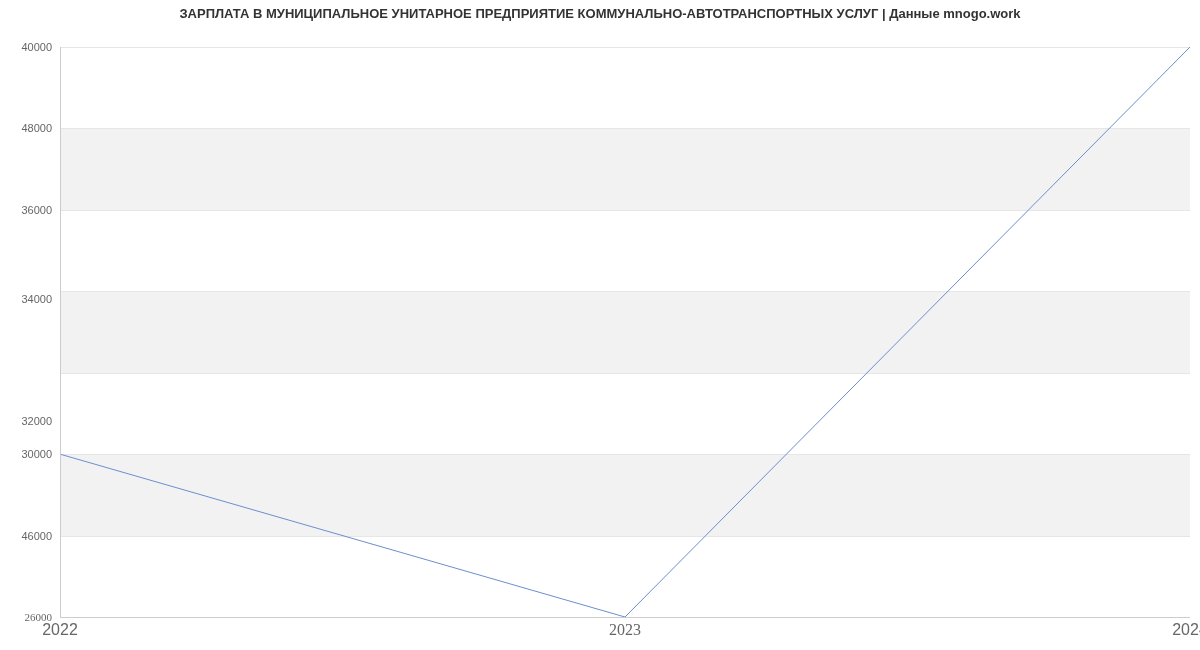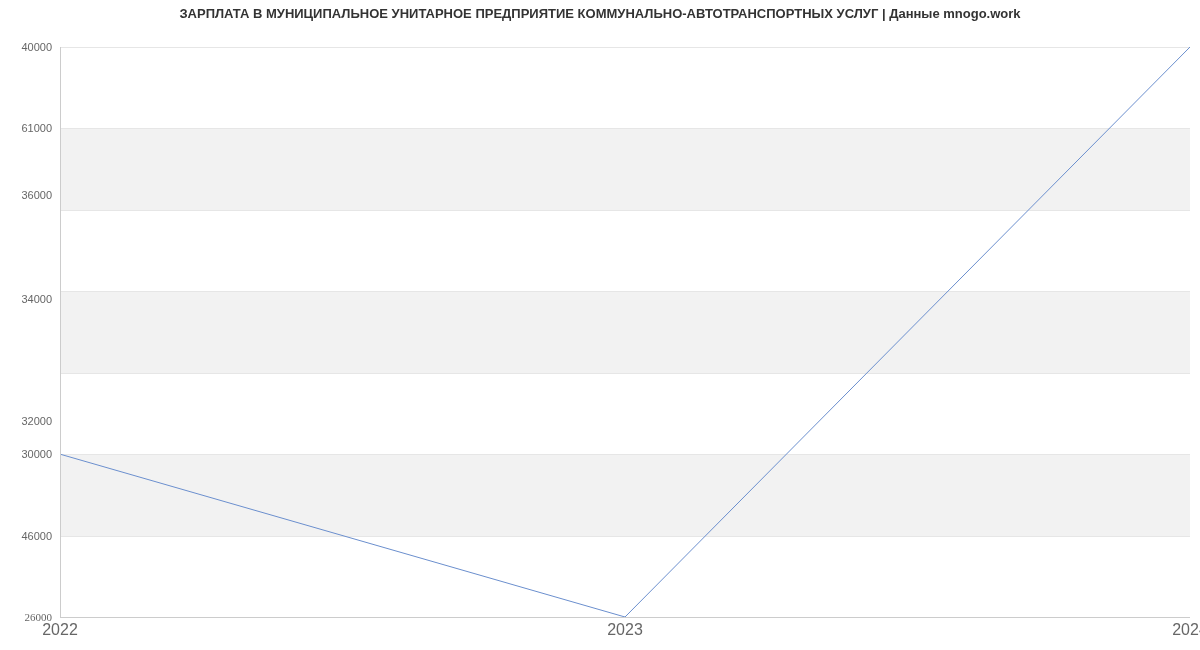--- a/index.html
+++ b/index.html
@@ -105,22 +105,22 @@
     <div class="axis-line" id="x-axis-line" style="left: 0px; top: 570px; width: 1130px; height: 1px;"></div>
     <div class="axis-line" id="y-axis-line" style="left: 0px; top: 0px; width: 1px; height: 570px;"></div>
   </div>
 
   <div id="y-tick-labels">
       <div class="y-tick-label" style="top: 617px; font-family: Liberation Serif, serif;">26000</div>
       <div class="y-tick-label" style="top: 535.571px;">46000</div>
       <div class="y-tick-label" style="top: 454.143px;">30000</div>
       <div class="y-tick-label" style="top: 372.714px; margin-top: 48px;">32000</div>
       <div class="y-tick-label" style="top: 299px;">34000</div>
-      <div class="y-tick-label" style="top: 195px;">36000</div>
-      <div class="y-tick-label" style="top: 128.429px;">61000</div>
+      <div class="y-tick-label" style="top: 210px;">36000</div>
+      <div class="y-tick-label" style="top: 128.429px;">48000</div>
       <div class="y-tick-label" style="top: 47px;">40000</div>
     </div>
   <div id="x-tick-labels">
       <div class="x-tick-label" style="left: 60px;">2022</div>
-      <div class="x-tick-label" style="left: 625px;">2023</div>
+      <div class="x-tick-label" style="left: 625px; font-family: Liberation Serif, serif;">2023</div>
       <div class="x-tick-label" style="left: 1190px;">2024</div>
     </div>
 </div>
 
 </body></html>

